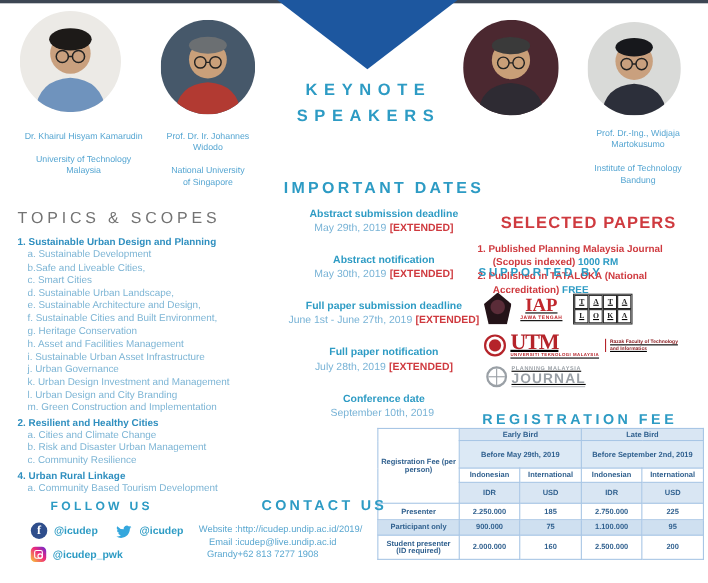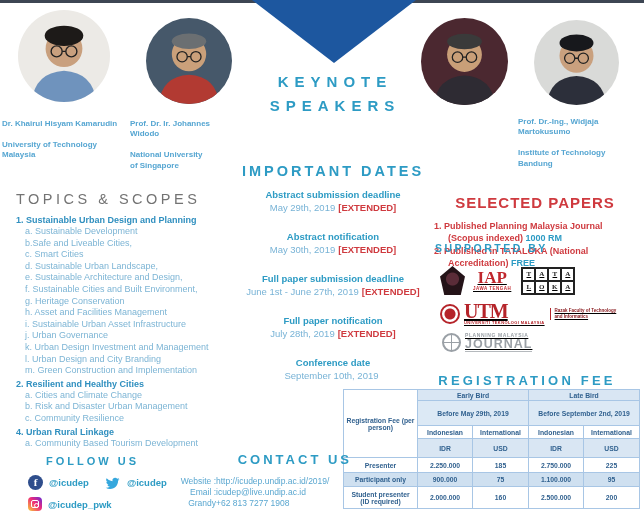--- a/index.html
+++ b/index.html
@@ -8,30 +8,30 @@
 
   .top-bar { position:absolute; left:0; top:0; width:644px; height:3px; background:#3d4653; }
   .triangle { position:absolute; left:252px; top:0; width:0; height:0;
     border-left:82px solid transparent; border-right:82px solid transparent; border-top:63px solid #1d579f; }
 
   .keynote { position:absolute; left:245px; top:70px; width:180px; text-align:center;
     color:#2d9bc4; font-weight:bold; font-size:15px; letter-spacing:6px; line-height:24px; }
 
   .photo { position:absolute; border-radius:50%; overflow:hidden; }
   .photo svg { display:block; }
-  .sp-text { position:absolute; color:#56a6d2; font-weight:bold;
+  .sp-text { position:absolute; text-align:center; color:#56a6d2; font-weight:normal;
     font-size:8px; line-height:10.5px; white-space:pre-line; }
 
   .topics { position:absolute; left:16px; top:163px; width:228px; }
   .topics h2 { color:#737373; font-size:14.5px; letter-spacing:3.5px; font-weight:normal; margin-bottom:7px;margin-top:28px; }
   .tsec h3 { color:#2f8fbf; font-size:9px; font-weight:bold; line-height:12px; margin-top:1px; }
   .tsec ul { list-style:none; padding-left:9px; }
   .tsec li { color:#7db5d5; font-size:9px; line-height:11.6px; }
 
-  .dates { position:absolute; left:233px; top:163px; width:200px; text-align:center; }
+  .dates { position:absolute; left:249px; top:163px; width:200px; text-align:center; }
   .dates h2 { color:#2d9bc4; font-size:14.5px; letter-spacing:3px; font-weight:bold; margin-bottom:9px; }
   .date-item { margin-bottom:16px; }
   .dlabel { color:#2d9bc4; font-size:9.5px; font-weight:bold; line-height:13px; }
   .dvalue { color:#78b3d6; font-size:9.5px; line-height:13px; }
   .ext { color:#cf3a3f; font-weight:bold; margin-left:3px; }
 
   .papers { position:absolute; left:434px; top:162px; width:202px; }
   .papers h2 { color:#cf3a3f; font-size:15px; letter-spacing:1px; font-weight:bold; text-align:center; margin-bottom:10px;margin-top:32px; }
   .papers ol { list-style:none; }
   .papers li { color:#cf3a3f; font-size:9px; font-weight:bold; line-height:11.5px;

